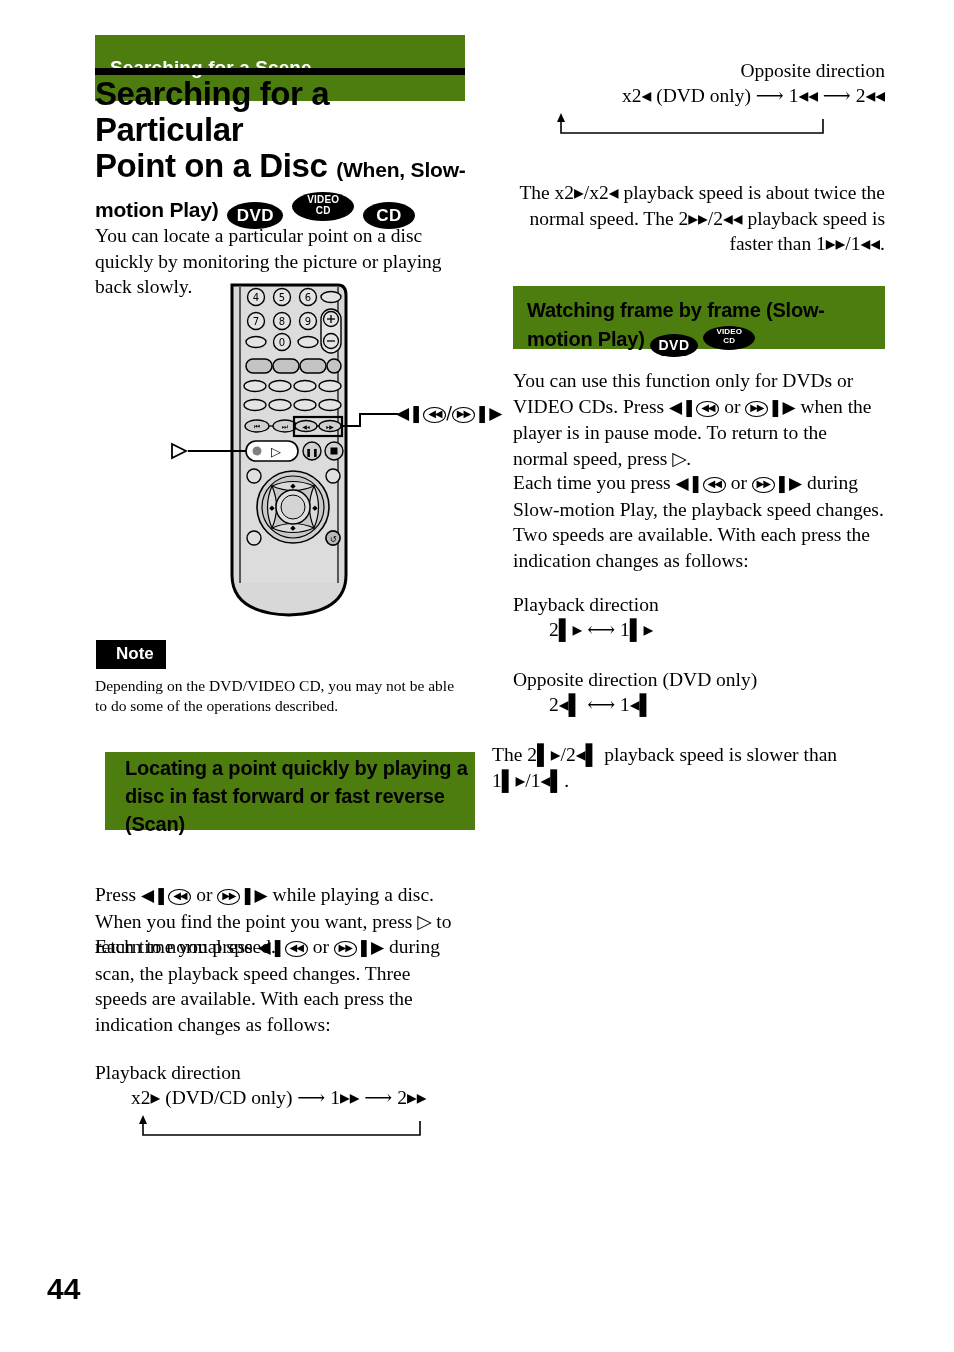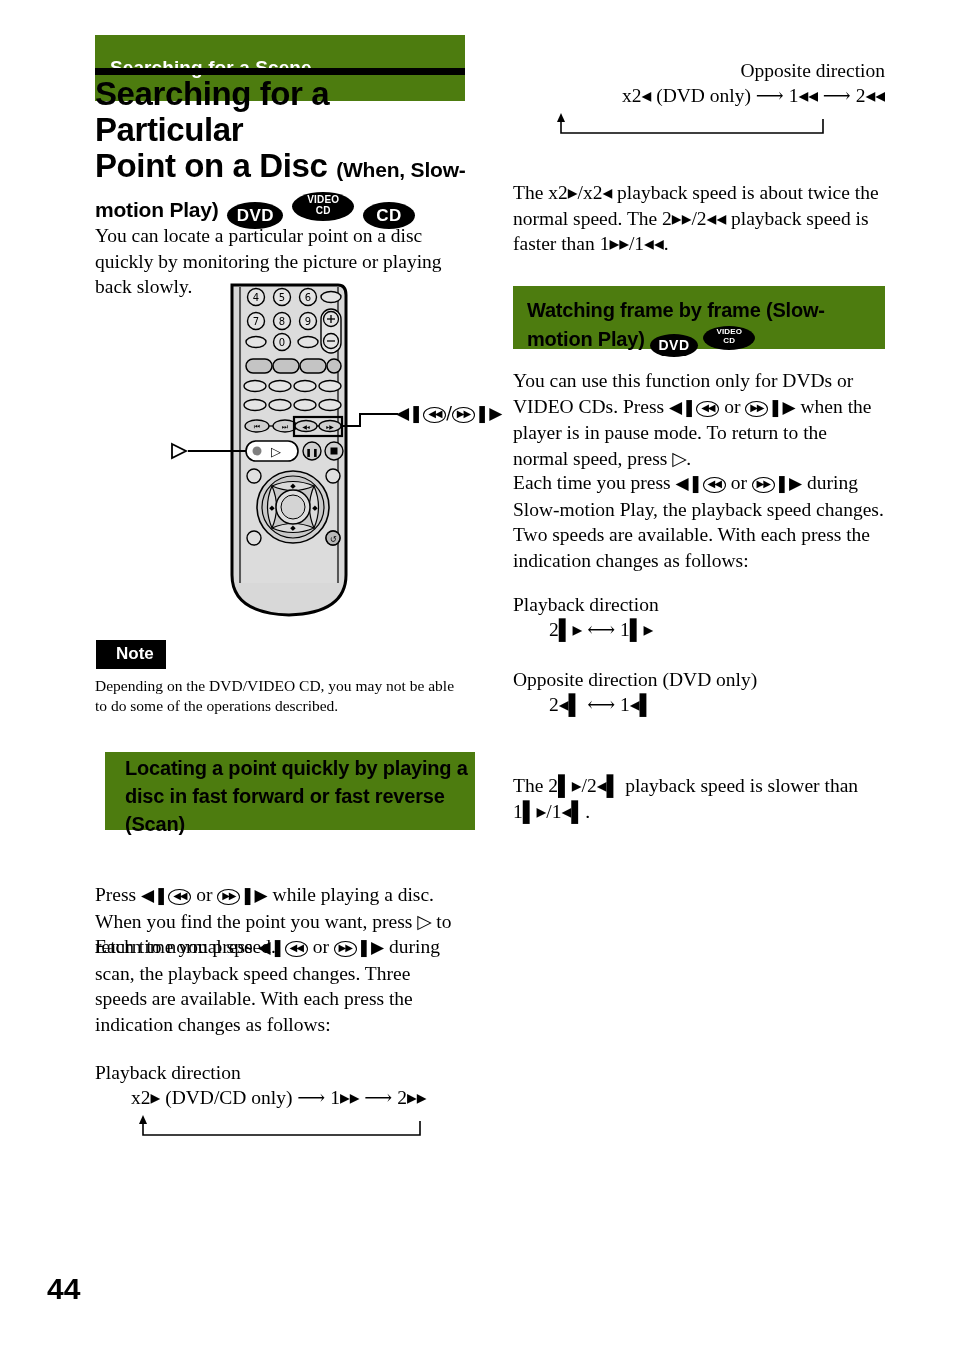--- a/index.html
+++ b/index.html
@@ -378,21 +378,21 @@
     <div class="seq-label">Opposite direction</div>
     <div class="seq-row">x2◂ (DVD only)  ⟶  1◂◂  ⟶  2◂◂</div>
     <div class="loop">
       <svg width="340" height="30" viewBox="0 0 340 30">
         <path d="M48 8 L48 24 L310 24 L310 10" stroke="#000" stroke-width="1.6" fill="none"></path>
         <path d="M48 4 L44 13 L52 13 Z" fill="#000"></path>
       </svg>
     </div>
   </div>
 
-  <div class="body-text" style="position:absolute;left:513px;top:180px;width:372px;">The x2▸/x2◂ playback speed is about twice the normal speed. The 2▸▸/2◂◂ playback speed is faster than 1▸▸/1◂◂.</div>
+  <div class="body-text" style="position:absolute;left:513px;top:180px;width:372px;text-align:right;">The x2▸/x2◂ playback speed is about twice the normal speed. The 2▸▸/2◂◂ playback speed is faster than 1▸▸/1◂◂.</div>
 
   <div class="subhead subhead-slow">
     <span>Watching frame by frame (Slow-</span><br>
     <span>motion Play)</span>
     <span class="badge badge-sm badge-dvd">DVD</span>
     <span class="badge badge-sm badge-vcd">
       <span class="l1">VIDEO</span>
       <span class="l2">CD</span>
     </span>
   </div>
@@ -417,17 +417,17 @@
   <div style="position:absolute;left:513px;top:592px;width:372px;">
     <div class="seq-label">Playback direction</div>
     <div class="seq-row">2▌▸  ⟷  1▌▸</div>
   </div>
 
   <div style="position:absolute;left:513px;top:667px;width:372px;">
     <div class="seq-label">Opposite direction (DVD only)</div>
     <div class="seq-row">2◂▌  ⟷  1◂▌</div>
   </div>
 
-  <div class="body-text" style="position:absolute;left:513px;top:742px;width:372px;margin-top:31px;">The 2▌▸/2◂▌ playback speed is slower than 1▌▸/1◂▌.</div>
+  <div class="body-text" style="position:absolute;left:492px;top:742px;width:372px;">The 2▌▸/2◂▌ playback speed is slower than 1▌▸/1◂▌.</div>
 
   <div class="folio">44</div>
 
 </div>
 
 </body></html>

